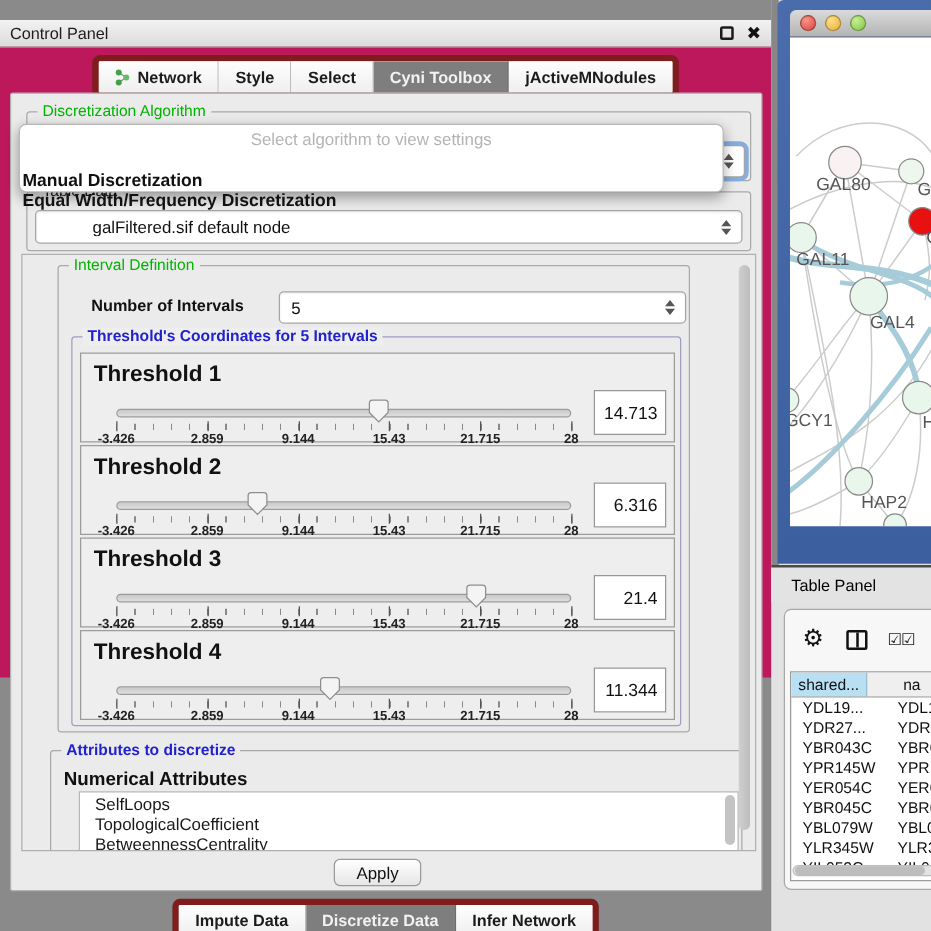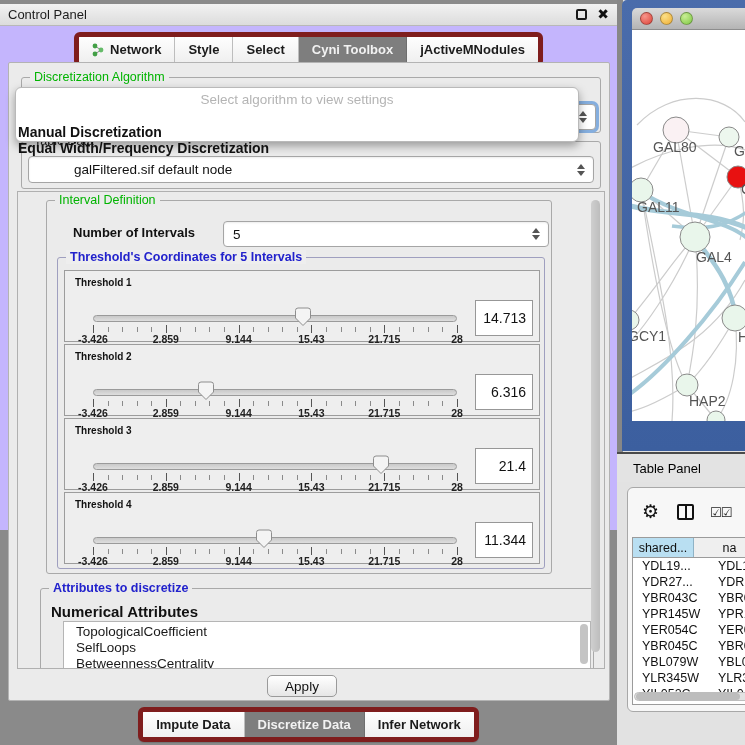--- a/index.html
+++ b/index.html
@@ -1,21 +1,21 @@
 <!DOCTYPE html>
 <html><head>
 <meta charset="utf-8">
 <style>
   * { margin:0; padding:0; box-sizing:border-box; }
   html,body { width:745px; height:745px; }
   body { font-family:"Liberation Sans","DejaVu Sans",sans-serif; background:#8a8a8a; position:relative; overflow:hidden; }
   .screen { position:absolute; inset:0; width:745px; height:745px; overflow:hidden; }
 
   
-  .control-panel { position:absolute; left:0; top:4px; width:617px; height:526px; background:#c4b5fd; }
+  .control-panel { position:absolute; left:0; top:16px; width:617px; height:526px; background:#be185d; }
   .cp-titlebar { position:absolute; left:0; top:0; width:617px; height:22px;
     background:linear-gradient(#f2f2f2,#dcdcdc); border-bottom:1px solid #b8b8b8;
     display:flex; align-items:center; padding:0 8px; }
   .cp-title { font-size:13px; color:#1c1c1c; }
   .cp-titlebar .spacer { flex:1; }
   .float-icon { width:11px; height:11px; border:2px solid #1a1a1a; border-radius:2px; margin-right:10px; }
   .close-icon { font-size:14px; font-weight:bold; color:#111; line-height:11px; }
 
   
   .top-tabs { position:absolute; left:0; top:28px; width:617px; display:flex; justify-content:center; }
@@ -56,21 +56,21 @@
 
   
   .scrollpane { position:absolute; left:8px; top:128px; width:588px; height:478px;
     border:1px solid #b0b0b0; background:#ebebeb; overflow:hidden; }
   .vscroll-thumb { position:absolute; right:4px; top:8px; width:9px; height:452px;
     background:linear-gradient(to right,#cfcfcf,#bdbdbd); border-radius:5px; }
 
   
   .thr-row { position:absolute; left:6px; width:476px; height:72px; background:#eeeeee;
     border:1px solid #9c9c9c; }
-  .thr-label { position:absolute; left:10px; top:6px; font-size:10px; font-weight:bold; color:#111; }
+  .thr-label { position:absolute; left:10px; top:6px; font-size:18px; font-weight:bold; color:#111; }
   .track { position:absolute; left:28px; top:44px; width:364px; height:7px;
     background:linear-gradient(#c9c9c9,#dedede); border:1px solid #9a9a9a; border-radius:4px; }
   .ticks-minor { position:absolute; left:28px; top:56px; width:365px; height:5px;
     background:repeating-linear-gradient(to right,#8a8a8a 0 1px,transparent 1px 14.56px); }
   .tick-major { position:absolute; top:54px; width:1px; height:8px; background:#555; }
   .scale-lab { position:absolute; top:62px; transform:translateX(-50%); font-size:10.5px; font-weight:700; color:#222; white-space:nowrap; }
   .thumb { position:absolute; top:36px; width:18px; height:20px; }
   .thr-value { position:absolute; right:6px; top:29px; width:58px; height:36px; background:#fff;
     border:1px solid #979797; font-size:14px; color:#111; text-align:right; padding:9px 6px 0 0; }
 
@@ -307,22 +307,22 @@
                 </div>
               </div>
           </div>
         </div>
 
         <div class="group" style="left:22px; top:396px; width:554px; height:120px;">
           <span class="group-label lbl-blue">Attributes to discretize</span>
           <span class="attrs-title">Numerical Attributes</span>
           <div class="listbox">
             <ul id="attrList">
+                <li>SelfLoops</li>
                 <li>TopologicalCoefficient</li>
-                <li>SelfLoops</li>
                 <li>BetweennessCentrality</li>
               </ul>
             <div class="list-scroll"></div>
           </div>
         </div>
 
         <div class="vscroll-thumb"></div>
       </div>
 
       <button class="apply-btn">Apply</button>

